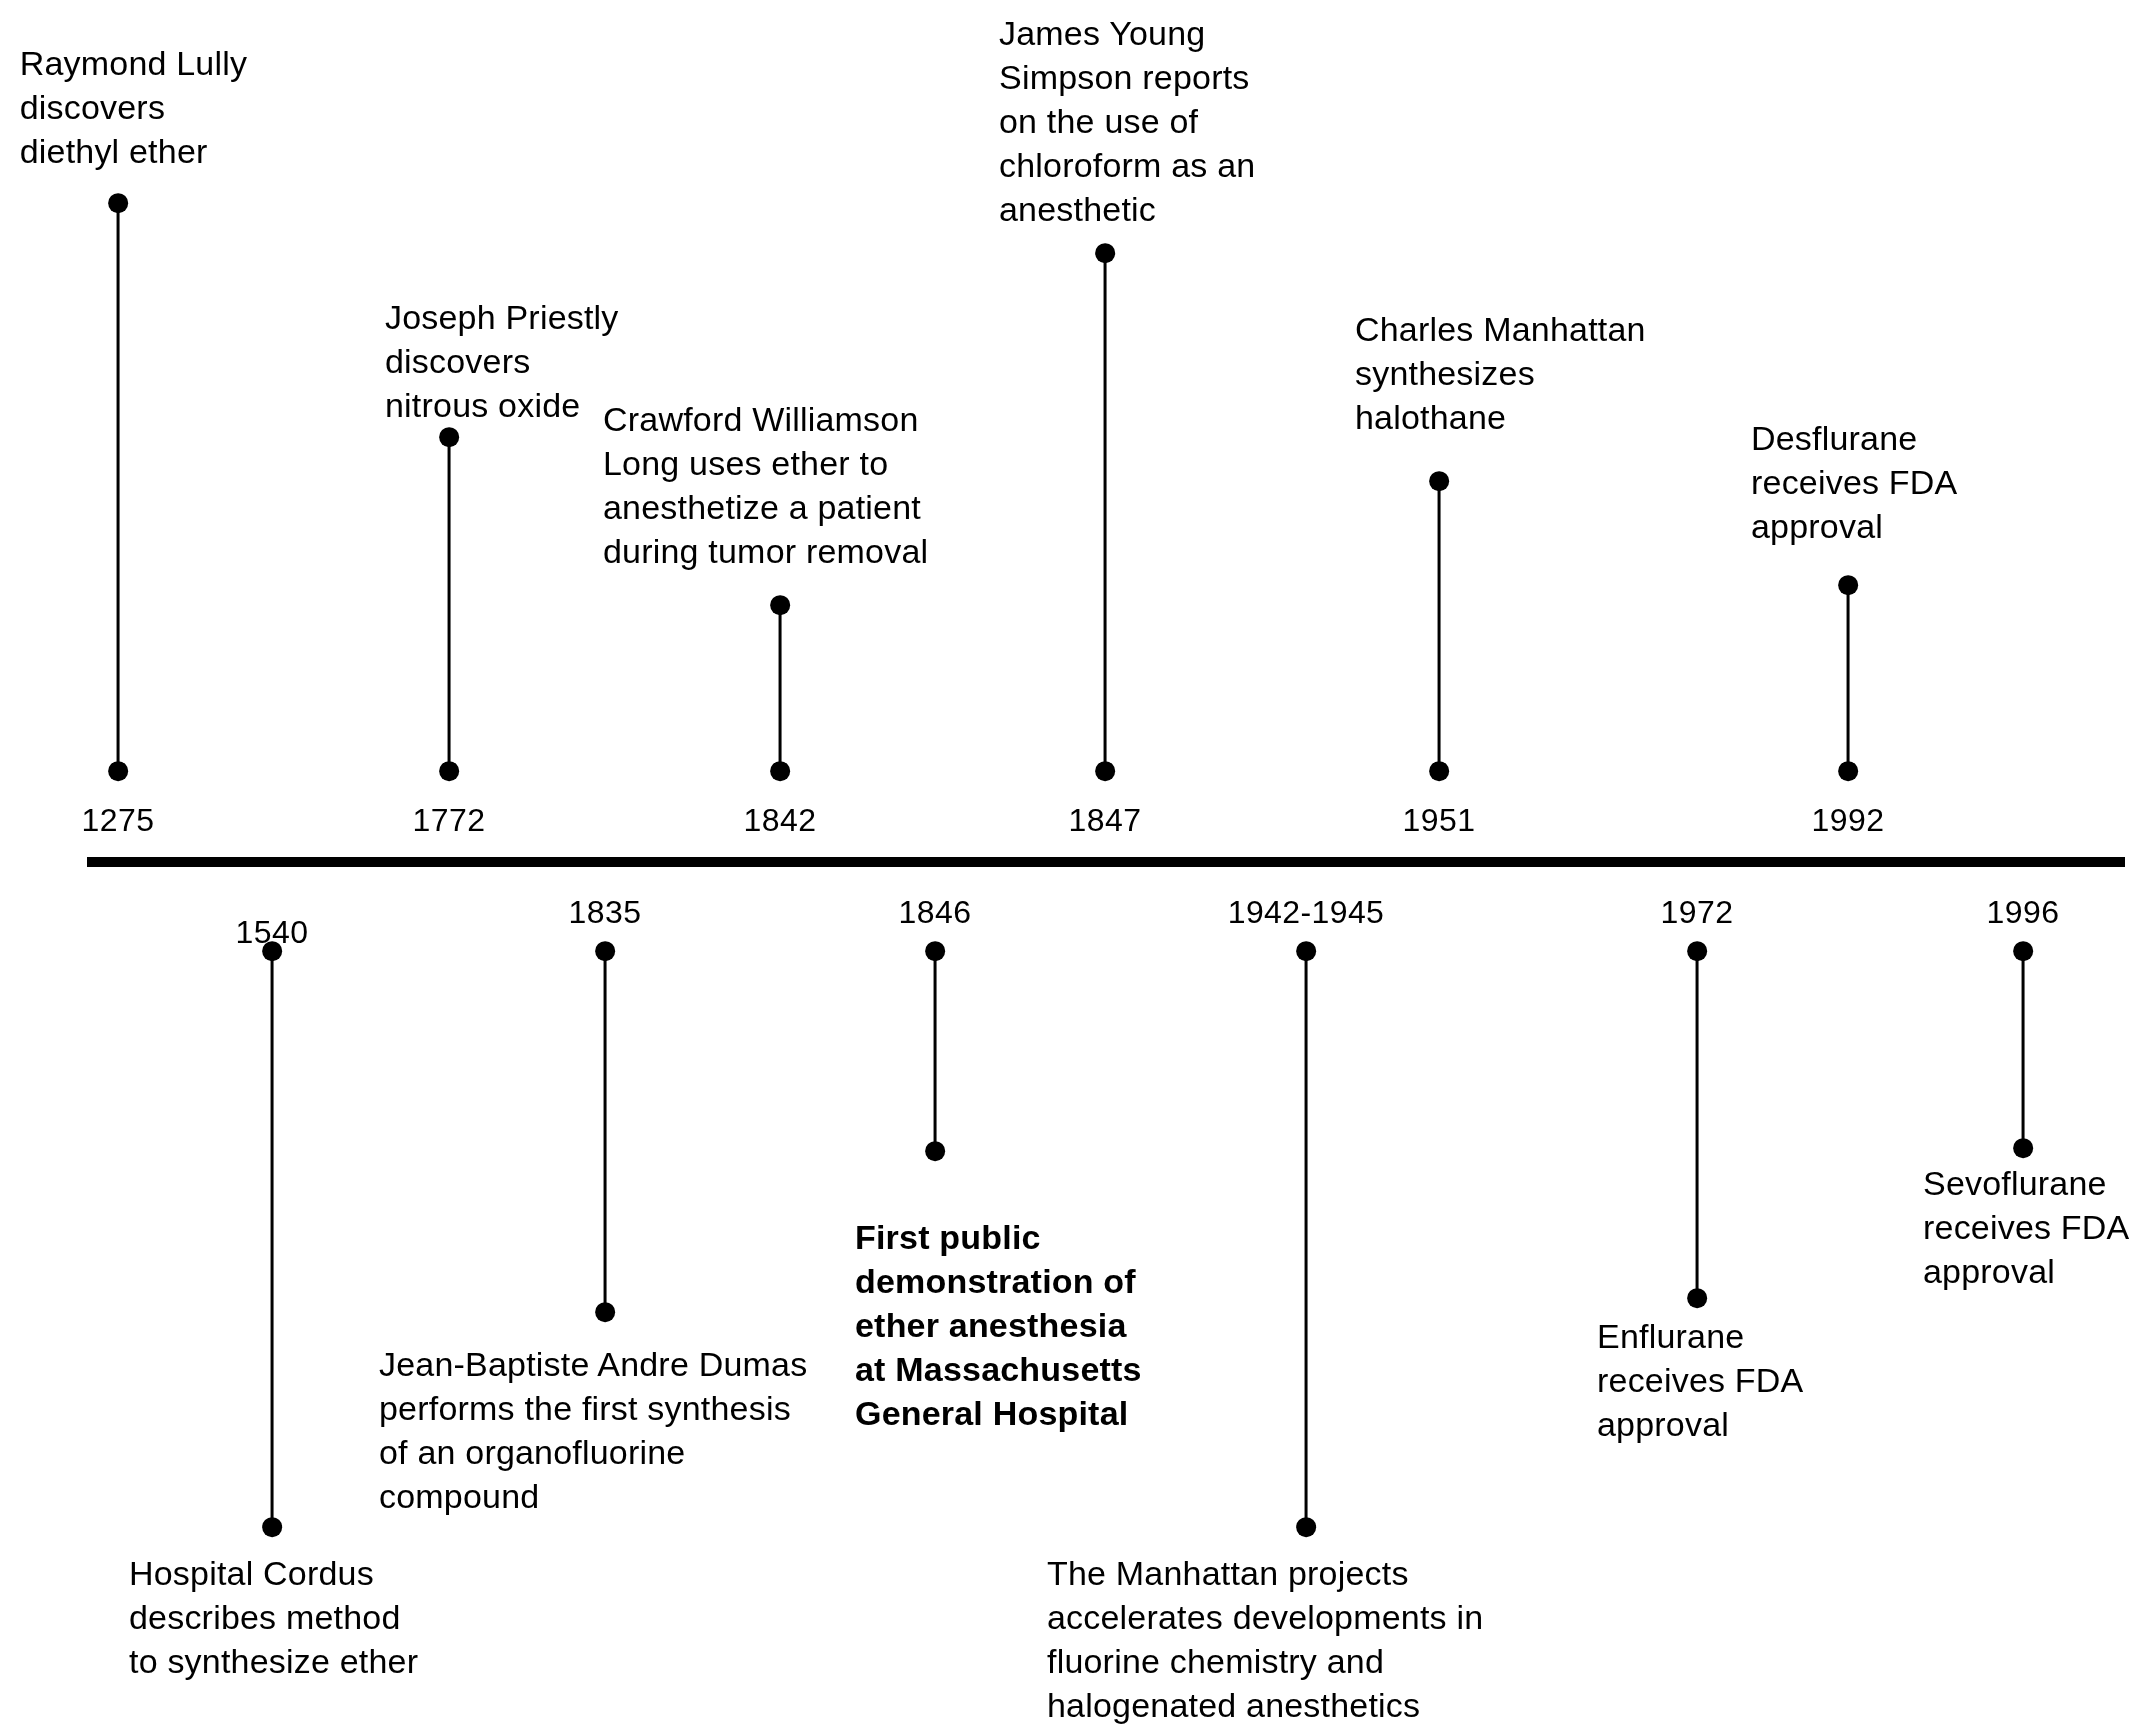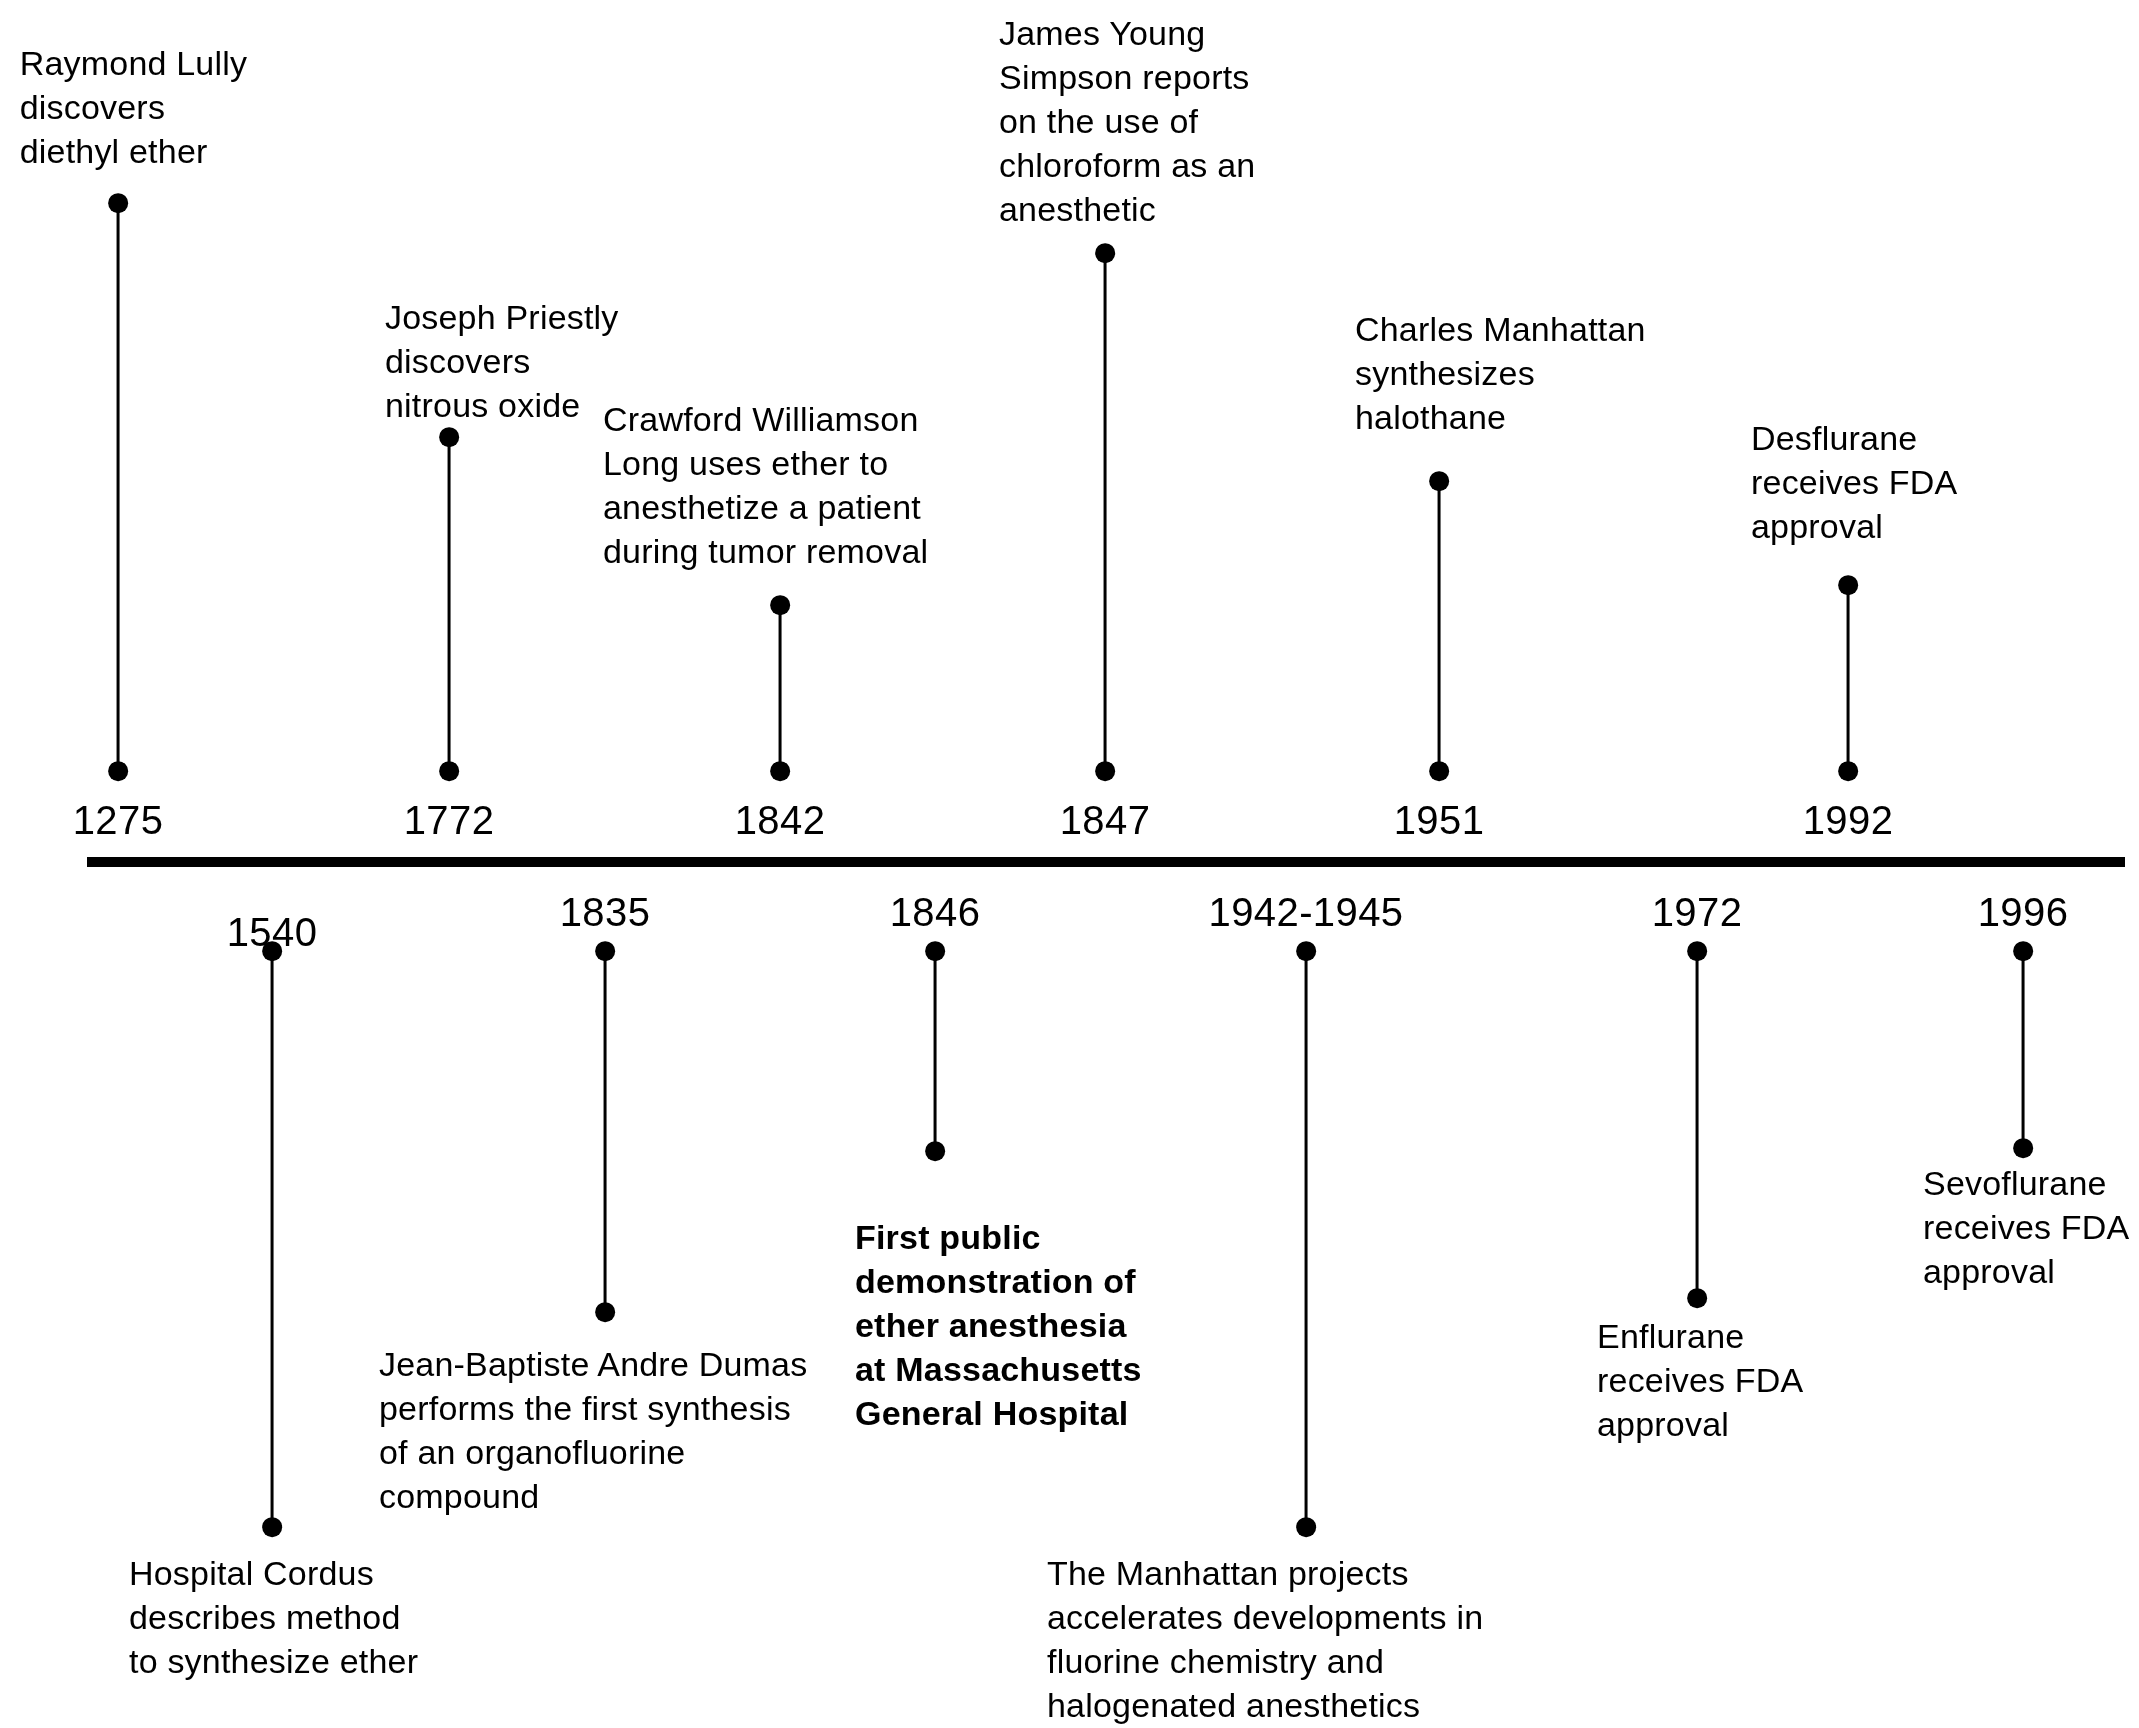--- a/index.html
+++ b/index.html
@@ -36,21 +36,21 @@
   .event-label {
     position: absolute;
     font-size: 34px;
     line-height: 44px;
     color: #000000;
     white-space: nowrap;
     letter-spacing: 0.2px;
   }
   .year-label {
     position: absolute;
-    font-size: 40px;
+    font-size: 32px;
     line-height: 44px;
     color: #000000;
     white-space: nowrap;
     transform: translateX(-50%);
     letter-spacing: 0.4px;
   }
 </style>
 </head>
 <body>
 

